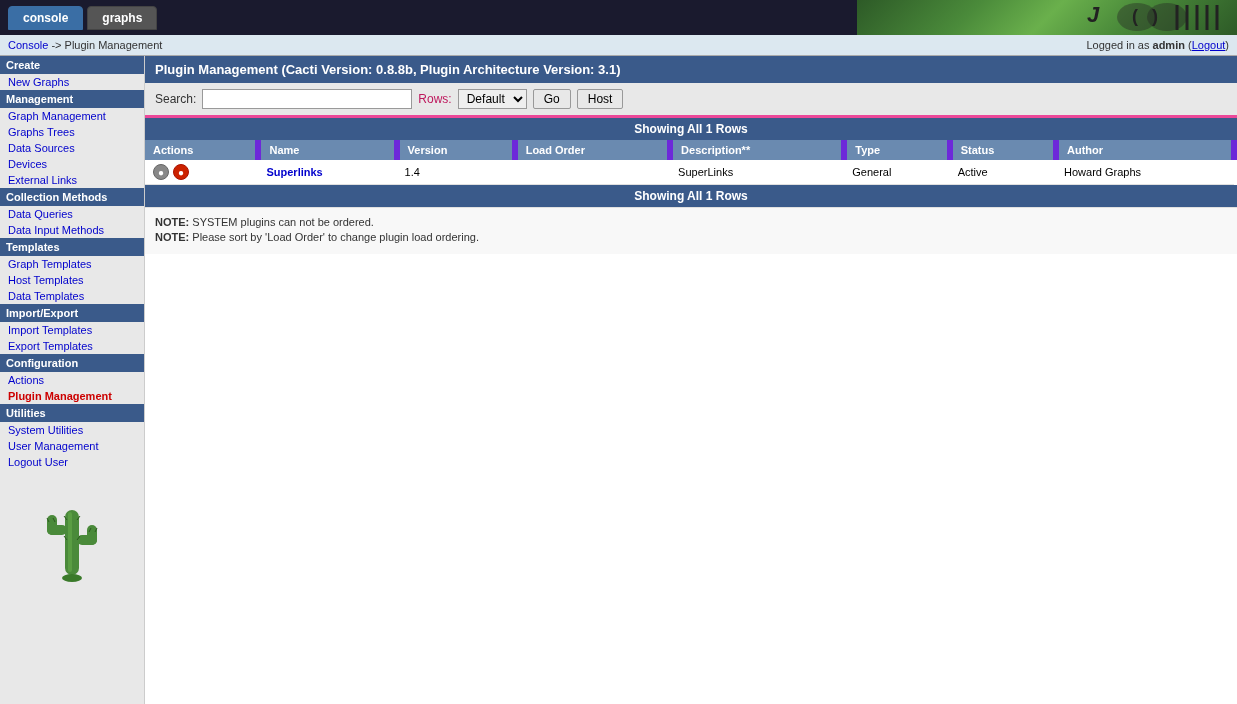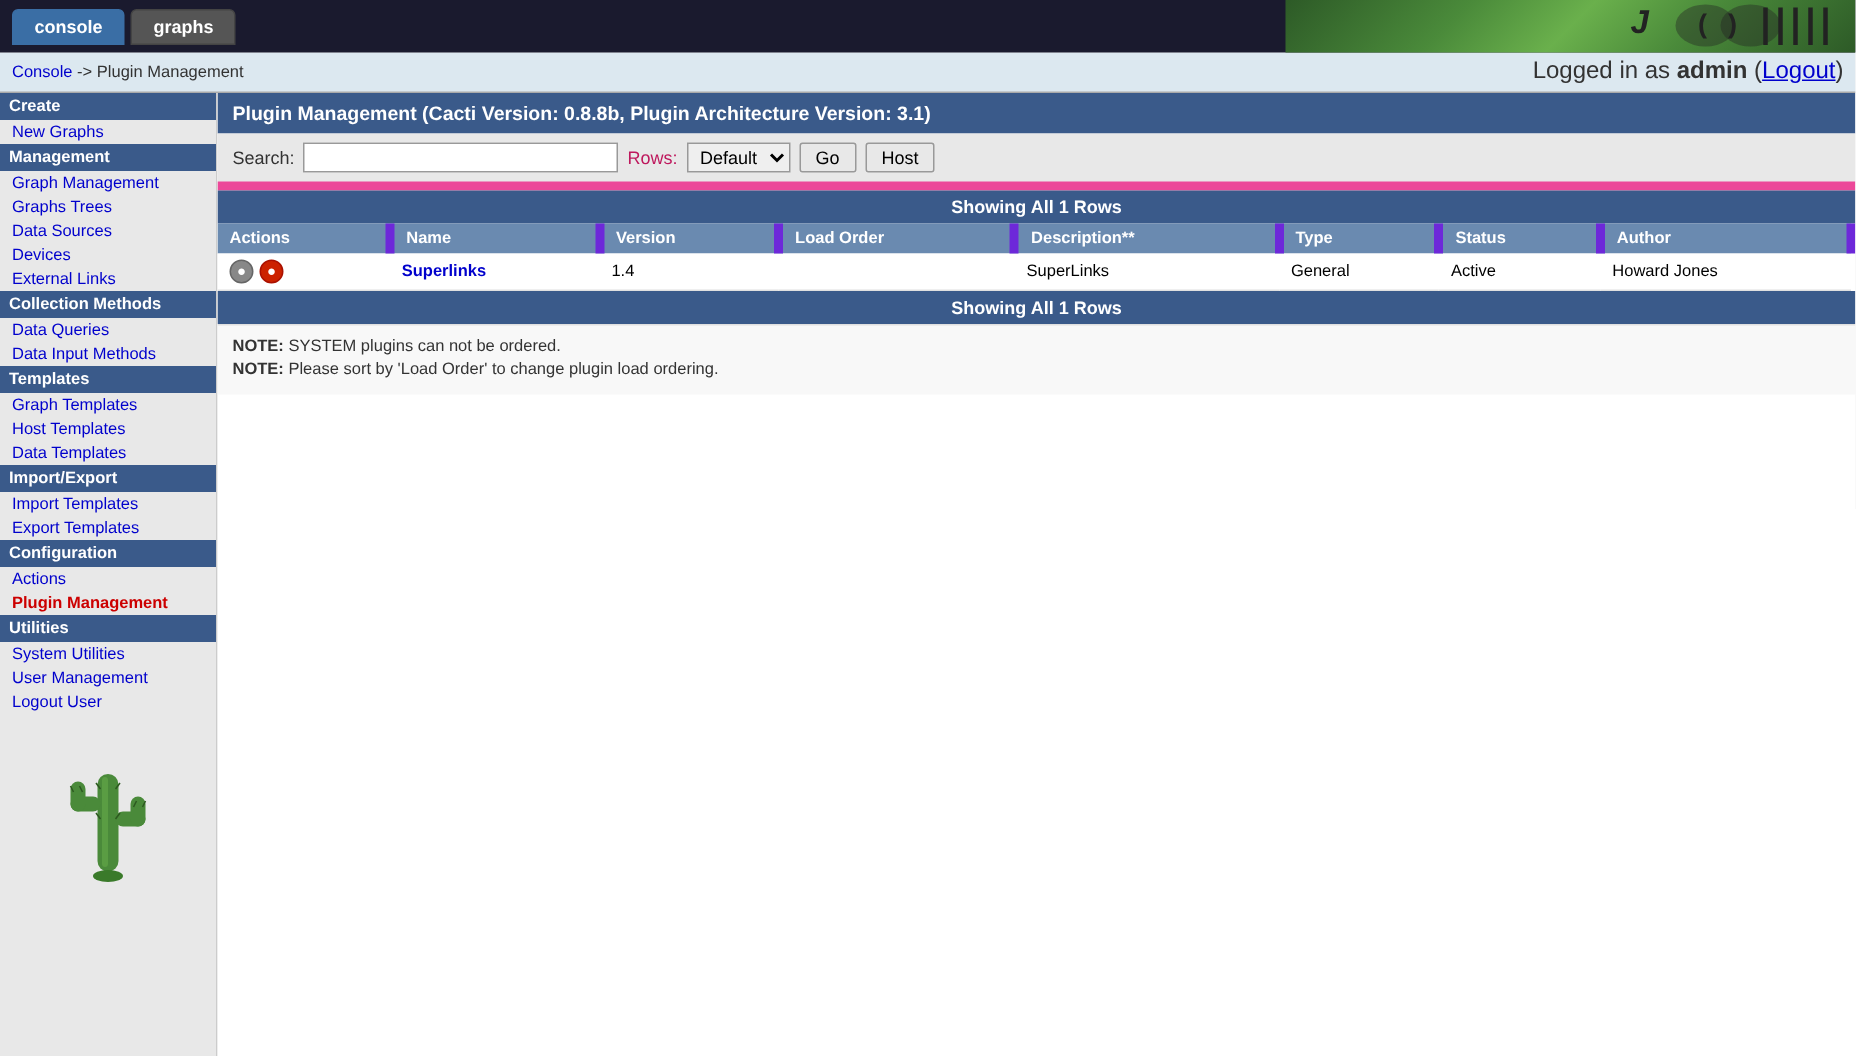--- a/index.html
+++ b/index.html
@@ -10,39 +10,39 @@
     .header-logo { position: absolute; right: 0; top: 0; width: 380px; height: 35px; background: linear-gradient(135deg, #2d5a27 0%, #4a8a3a 30%, #6ab04c 50%, #4a8a3a 70%, #2d5a27 100%); display: flex; align-items: center; justify-content: flex-end; padding-right: 10px; overflow: hidden; }
     .tab-btn { padding: 4px 14px; border-radius: 4px 4px 0 0; border: 1px solid #555; cursor: pointer; font-size: 12px; font-weight: bold; text-decoration: none; color: white; }
     .tab-btn.active { background: #3a6ea5; border-color: #3a6ea5; }
     .tab-btn.inactive { background: #555; border-color: #444; }
 
     
     .breadcrumb-bar { background: #dce8f0; padding: 4px 8px; display: flex; justify-content: space-between; align-items: center; border-bottom: 1px solid #aaa; }
     .breadcrumb { color: #0000cc; font-size: 11px; }
     .breadcrumb a { color: #0000cc; text-decoration: none; }
     .breadcrumb span { color: #333; }
-    .login-info { font-size: 16px; color: #333; text-align: right; }
+    .login-info { font-size: 11px; color: #333; text-align: right; }
     .login-info a { color: #0000cc; }
 
     
     .main-layout { display: flex; height: calc(704px - 55px); }
 
     
     .sidebar { width: 145px; min-width: 145px; background: #e8e8e8; border-right: 1px solid #ccc; overflow-y: auto; }
     .sidebar-section-header { background: #3a5a8a; color: white; padding: 3px 6px; font-size: 11px; font-weight: bold; }
     .sidebar-item { padding: 2px 8px; color: #0000cc; cursor: pointer; font-size: 11px; display: block; text-decoration: none; }
     .sidebar-item.active { color: #cc0000; font-weight: bold; }
     .sidebar-cactus { display: flex; justify-content: center; padding: 20px 0; }
 
     
     .content { flex: 1; background: white; padding: 0; overflow: auto; }
     .page-header { background: #3a5a8a; color: white; padding: 6px 10px; font-size: 13px; font-weight: bold; }
 
     
-    .search-bar { padding: 6px 10px; background: #e8e8e8; border-bottom: 6px solid #ec4899; display: flex; align-items: center; gap: 6px; }
+    .search-bar { padding: 6px 10px; background: #e8e8e8; border-bottom: 3px solid #ec4899; display: flex; align-items: center; gap: 6px; }
     .search-label { font-size: 12px; color: #333; }
     .search-input { border: 1px solid #999; padding: 2px 4px; font-size: 12px; width: 210px; }
     .rows-label { font-size: 12px; color: #be185d; }
     .rows-select { border: 1px solid #999; padding: 1px 4px; font-size: 12px; }
     .btn { padding: 2px 10px; font-size: 12px; border: 1px solid #999; background: #e8e8e8; cursor: pointer; border-radius: 2px; }
 
     
     .showing-rows { background: #3a5a8a; color: white; text-align: center; padding: 4px; font-size: 12px; font-weight: bold; }
     .data-table { width: 100%; border-collapse: collapse; }
     .data-table th { background: #6a8ab0; color: white; padding: 4px 8px; text-align: left; font-size: 11px; border-right: 6px solid #6d28d9; }
@@ -198,21 +198,21 @@
             </div>
           </td>
           <td class="plugin-name">
             <a href="#">Superlinks</a>
           </td>
           <td>1.4</td>
           <td></td>
           <td>SuperLinks</td>
           <td>General</td>
           <td>Active</td>
-          <td>Howard Jones</td>
+          <td>Howard Graphs</td>
         </tr>
       </tbody>
     </table>
 
     <div class="showing-rows">Showing All 1 Rows</div>
 
     <div class="notes-section">
       <p><strong>NOTE:</strong> SYSTEM plugins can not be ordered.</p>
       <p><strong>NOTE:</strong> Please sort by 'Load Order' to change plugin load ordering.</p>
     </div>

